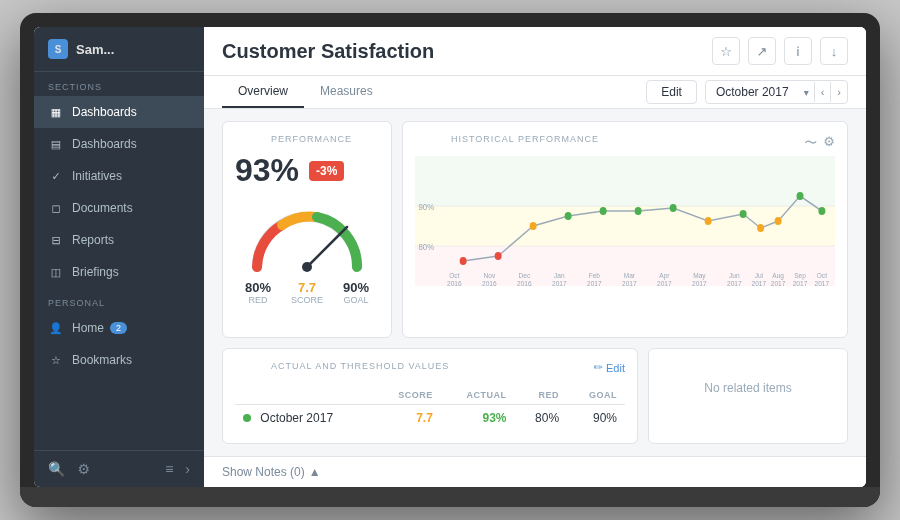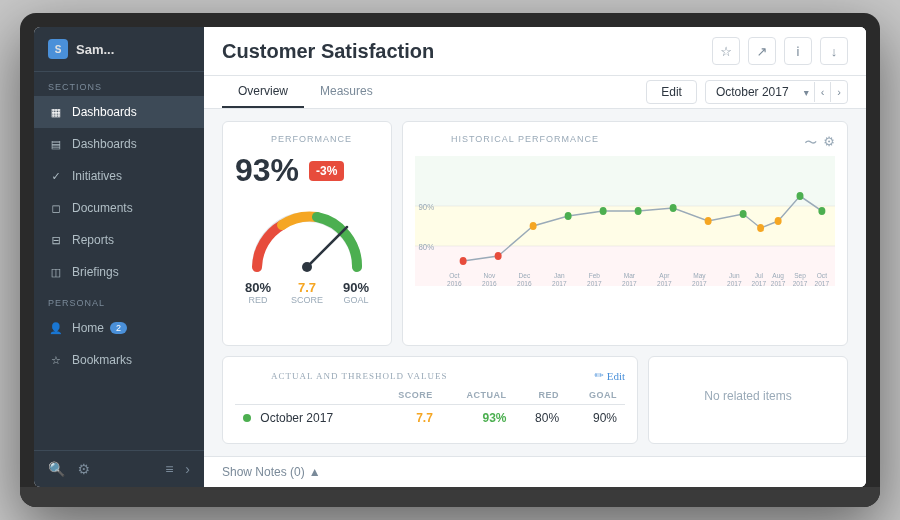--- a/index.html
+++ b/index.html
@@ -305,23 +305,21 @@
     .bottom-row {
       display: flex;
       gap: 10px;
     }
     .actual-panel { flex: 1; }
     .related-panel { width: 200px; flex-shrink: 0; }
 
     .panel-header {
       display: flex;
       justify-content: space-between;
-      align-items: center;
-      margin-bottom: 4px;
-      font-family: Liberation Serif, serif;
+      margin-bottom: 12px;
     }
     .panel-edit-btn {
       font-size: 11px;
       color: #4a90d9;
       cursor: pointer;
       display: flex; align-items: center; gap: 3px;
     }
     .panel-add-btn {
       font-size: 11px;
       color: #4a90d9;

